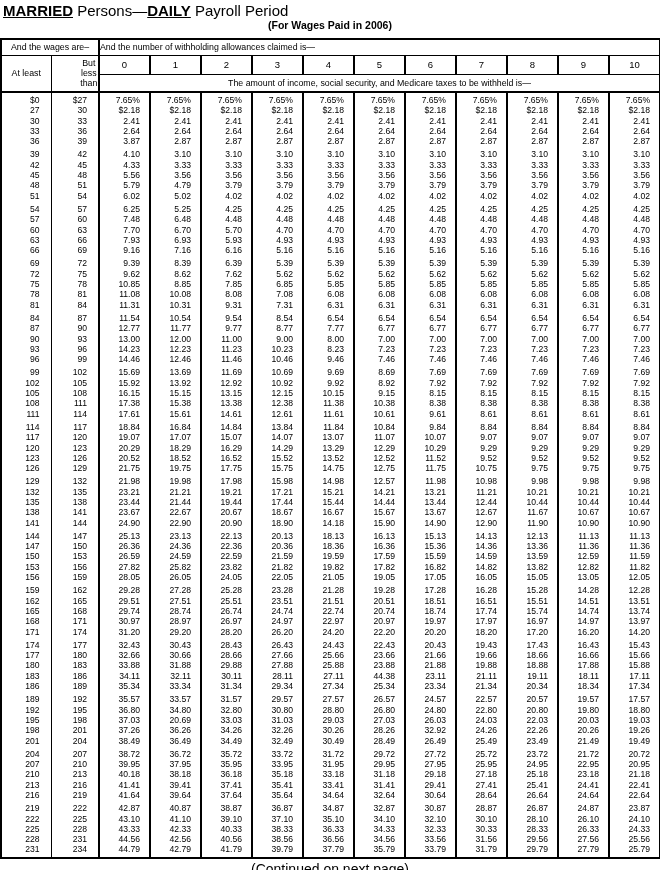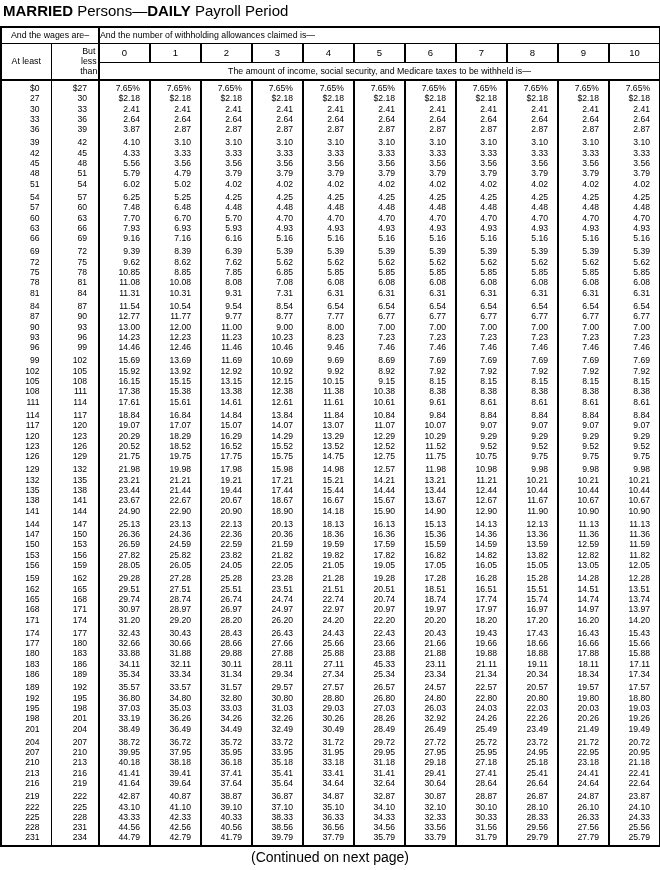--- a/index.html
+++ b/index.html
@@ -4,21 +4,21 @@
 <style>
   * { box-sizing: border-box; margin: 0; padding: 0; }
   html, body { background: #ffffff; }
   body {
     width: 660px; height: 870px; overflow: hidden;
     font-family: "Liberation Sans", "DejaVu Sans", sans-serif;
     color: #000;
   }
   .page { width: 660px; height: 870px; overflow: hidden; position: relative; }
   .title { padding: 2px 0 0 3px; font-size: 15px; letter-spacing: 0; white-space: nowrap; }
-  .title .b { font-weight: 700; }
+  .title .b { font-weight: 700; text-decoration: underline; }
   .subtitle { text-align: center; font-weight: 700; font-size: 10.5px; margin-top: 0; }
   table {
     border-collapse: collapse; table-layout: fixed;
     width: 659px; margin: 7px 0 0 0;
     border: 2px solid #000;
   }
   col.w-atleast { width: 50px; }
   col.w-butless { width: 48px; }
   col.w-allow   { width: 51px; }
   th { font-weight: 400; padding: 0; }
@@ -44,20 +44,21 @@
   td.c-allow   { border-right: 2px solid #000; }
   tbody tr td:last-child { border-right: 0; }
   tr.spacer td { height: 3px; line-height: 3px; font-size: 0; padding: 0; }
   .footer { text-align: center; font-size: 14px; margin-top: 2px; }
 </style>
 </head>
 <body>
 
 <div class="page">
   <div class="title"><span class="b">MARRIED</span><span> Persons—</span><span class="b">DAILY</span><span> Payroll Period</span></div>
+  <div class="subtitle">(For Wages Paid in 2006)</div>
 
   <table>
     <colgroup>
       <col class="w-atleast">
         <col class="w-butless">
       <col class="w-allow">
         <col class="w-allow">
         <col class="w-allow">
         <col class="w-allow">
       <col class="w-allow">
@@ -1054,21 +1055,21 @@
           <td class="c-allow">15.88</td>
         </tr>
         <tr>
           <td class="c-atleast">183</td>
           <td class="c-butless">186</td>
           <td class="c-allow">34.11</td>
           <td class="c-allow">32.11</td>
           <td class="c-allow">30.11</td>
           <td class="c-allow">28.11</td>
           <td class="c-allow">27.11</td>
-          <td class="c-allow">45.33</td>
+          <td class="c-allow">44.38</td>
           <td class="c-allow">23.11</td>
           <td class="c-allow">21.11</td>
           <td class="c-allow">19.11</td>
           <td class="c-allow">18.11</td>
           <td class="c-allow">17.11</td>
         </tr>
         <tr>
           <td class="c-atleast">186</td>
           <td class="c-butless">189</td>
           <td class="c-allow">35.34</td>
@@ -1125,35 +1126,35 @@
           <td class="c-allow">24.80</td>
           <td class="c-allow">22.80</td>
           <td class="c-allow">20.80</td>
           <td class="c-allow">19.80</td>
           <td class="c-allow">18.80</td>
         </tr>
         <tr>
           <td class="c-atleast">195</td>
           <td class="c-butless">198</td>
           <td class="c-allow">37.03</td>
-          <td class="c-allow">35.03</td>
+          <td class="c-allow">20.69</td>
           <td class="c-allow">33.03</td>
           <td class="c-allow">31.03</td>
           <td class="c-allow">29.03</td>
           <td class="c-allow">27.03</td>
           <td class="c-allow">26.03</td>
           <td class="c-allow">24.03</td>
           <td class="c-allow">22.03</td>
           <td class="c-allow">20.03</td>
           <td class="c-allow">19.03</td>
         </tr>
         <tr>
           <td class="c-atleast">198</td>
           <td class="c-butless">201</td>
-          <td class="c-allow">33.19</td>
+          <td class="c-allow">37.26</td>
           <td class="c-allow">36.26</td>
           <td class="c-allow">34.26</td>
           <td class="c-allow">32.26</td>
           <td class="c-allow">30.26</td>
           <td class="c-allow">28.26</td>
           <td class="c-allow">32.92</td>
           <td class="c-allow">24.26</td>
           <td class="c-allow">22.26</td>
           <td class="c-allow">20.26</td>
           <td class="c-allow">19.26</td>

